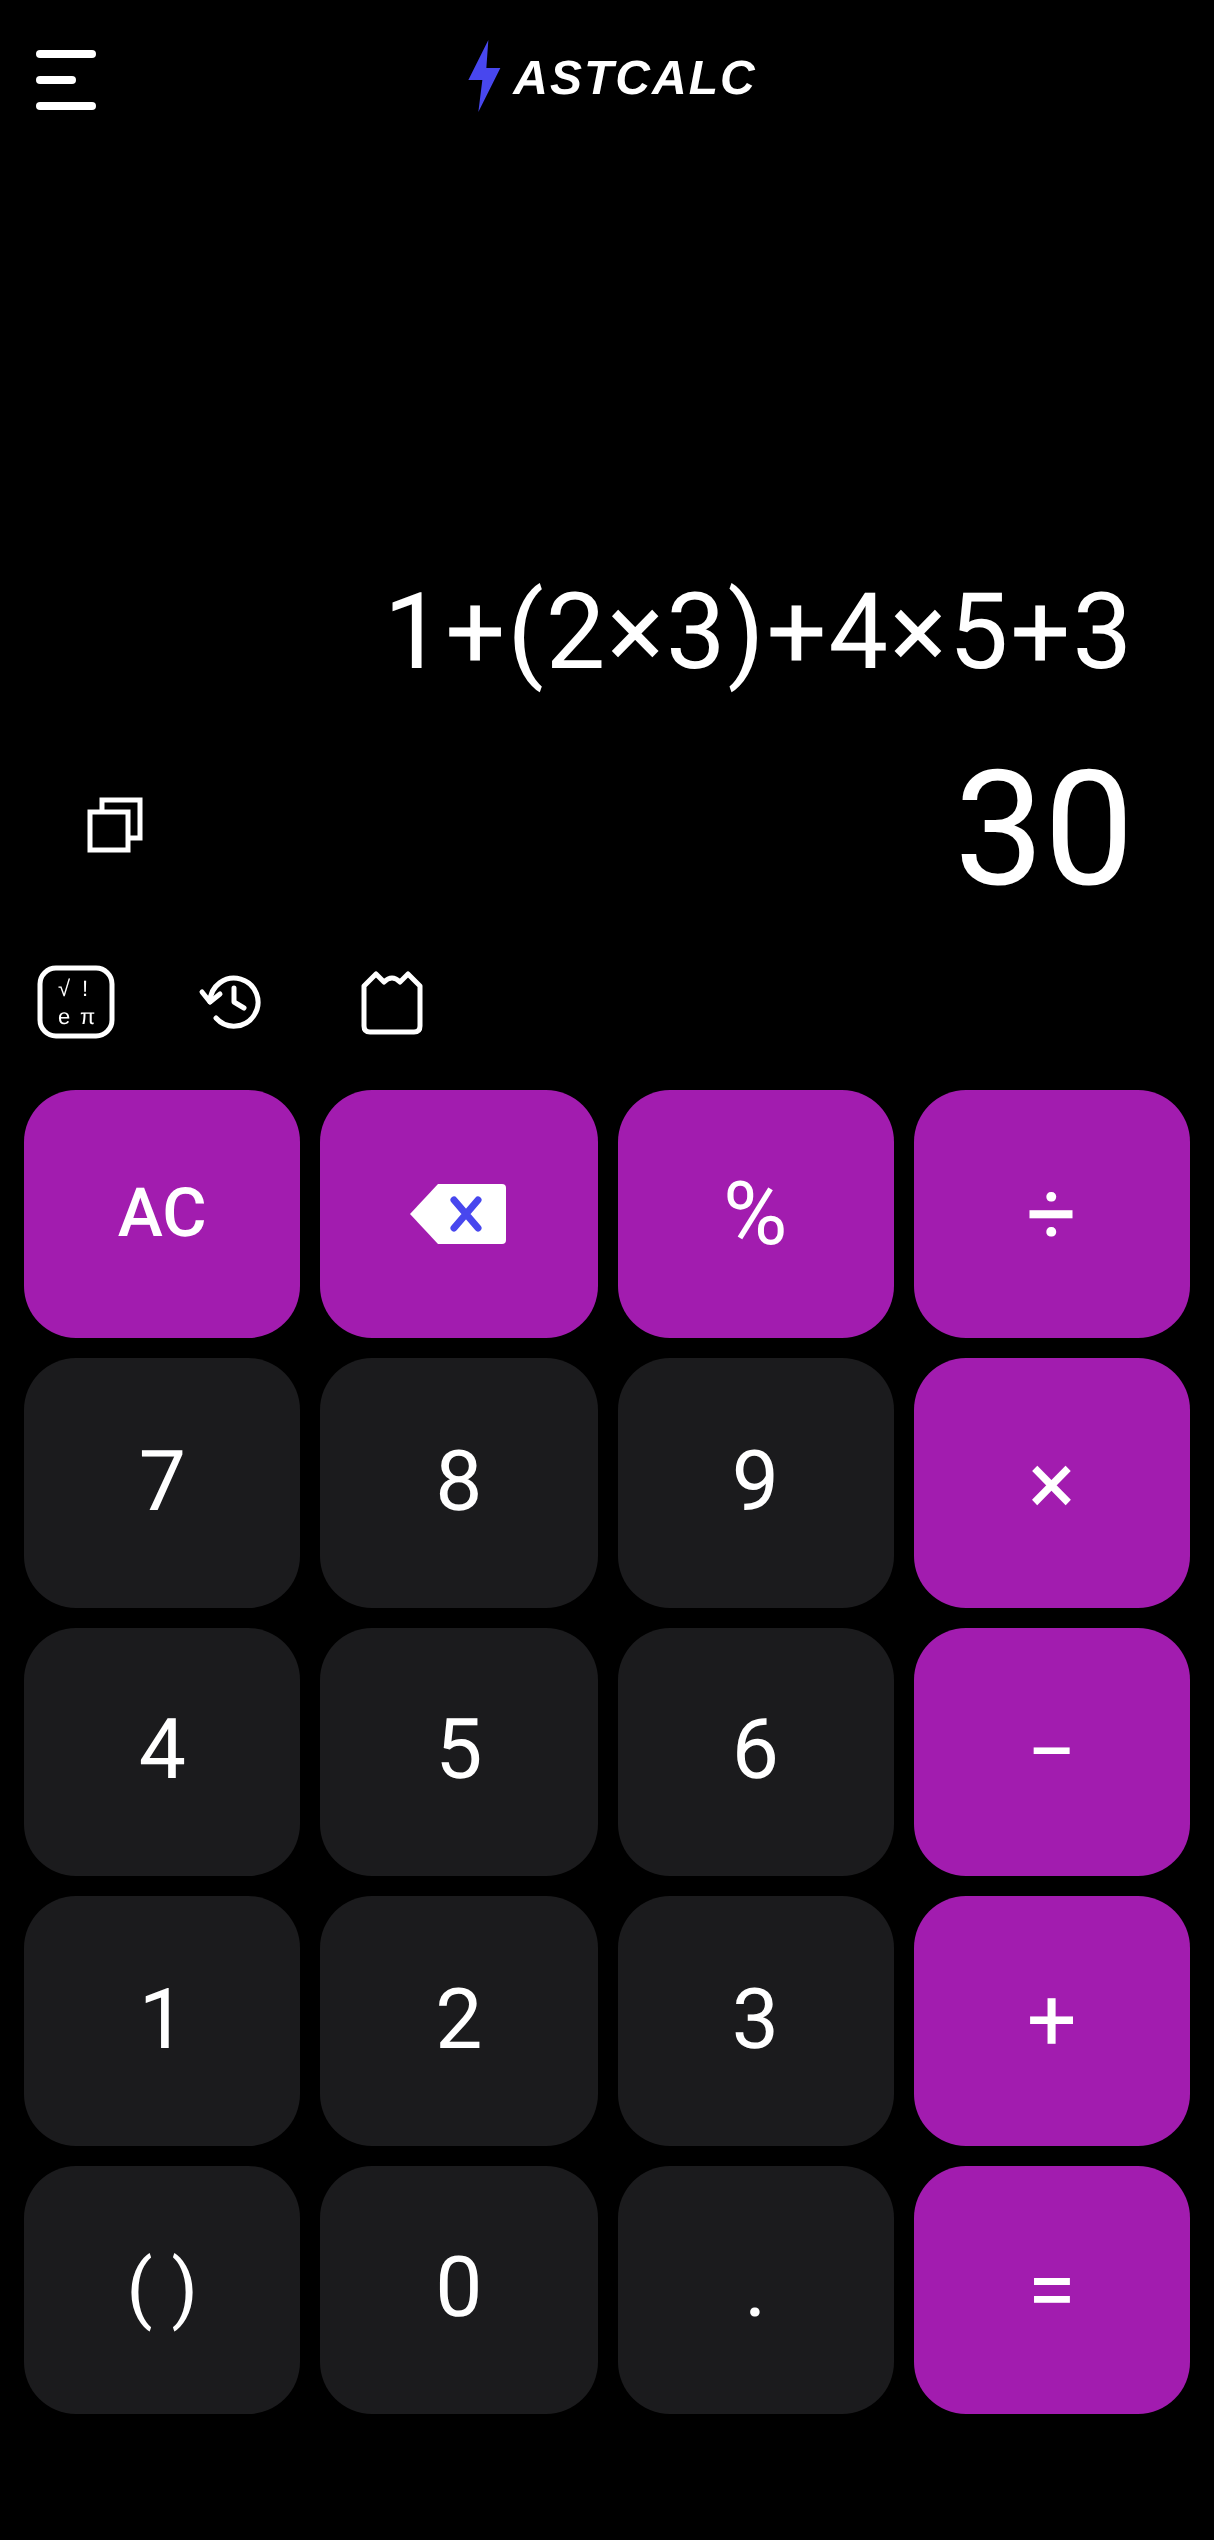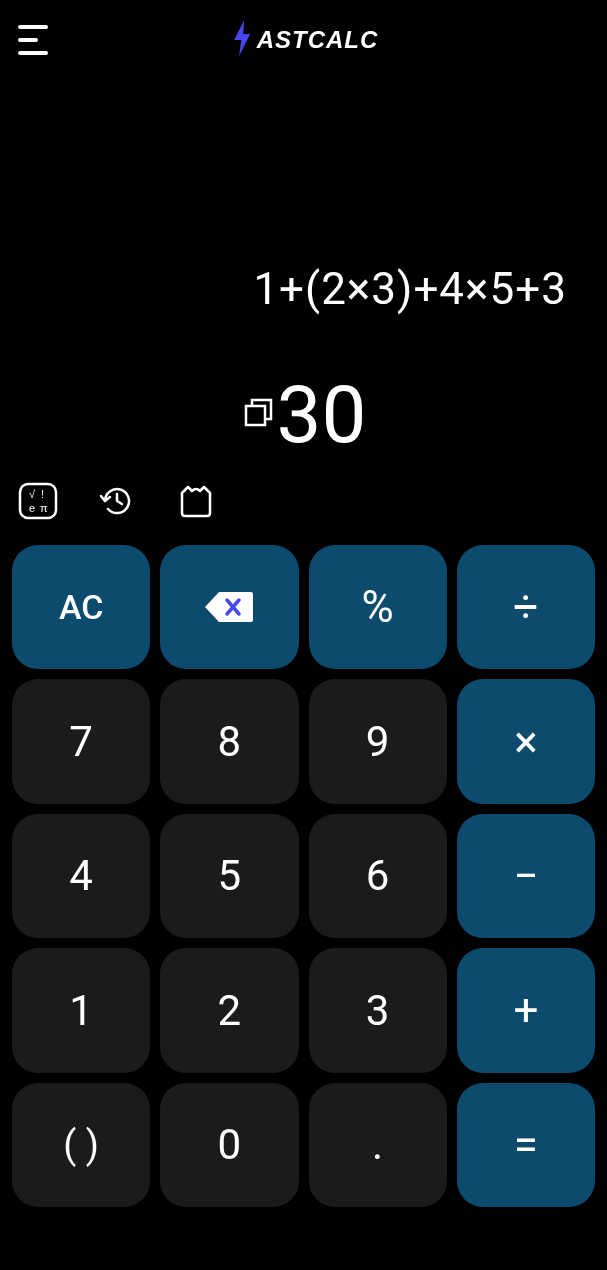--- a/index.html
+++ b/index.html
@@ -64,30 +64,30 @@
     }
     .display-area {
       height: 395px;
       display: flex;
       flex-direction: column;
       justify-content: flex-end;
       padding: 0 40px 20px 40px;
     }
     .expression {
       text-align: right;
-      font-size: 44px;
+      font-size: 53px;
       font-weight: 400;
       color: #fff;
       letter-spacing: 1px;
-      margin-bottom: 60px;
+      margin-bottom: 28px;
     }
     .result-row {
       display: flex;
       align-items: center;
-      justify-content: center;
+      justify-content: space-between;
     }
     .copy-btn {
       cursor: pointer;
     }
     .result {
       font-size: 80px;
       font-weight: 400;
       color: #fff;
       line-height: 1;
     }
@@ -118,21 +118,21 @@
       font-size: 42px;
       font-weight: 400;
       color: #fff;
       cursor: pointer;
       display: flex;
       align-items: center;
       justify-content: center;
       font-family: inherit;
     }
     .key.blue {
-      background: #0c4a6e;
+      background: #a21caf;
     }
     .key.dark {
       background: #1b1b1d;
     }
     .key.ac {
       font-size: 34px;
       font-weight: 500;
     }
     .key.parens {
       font-size: 38px;

